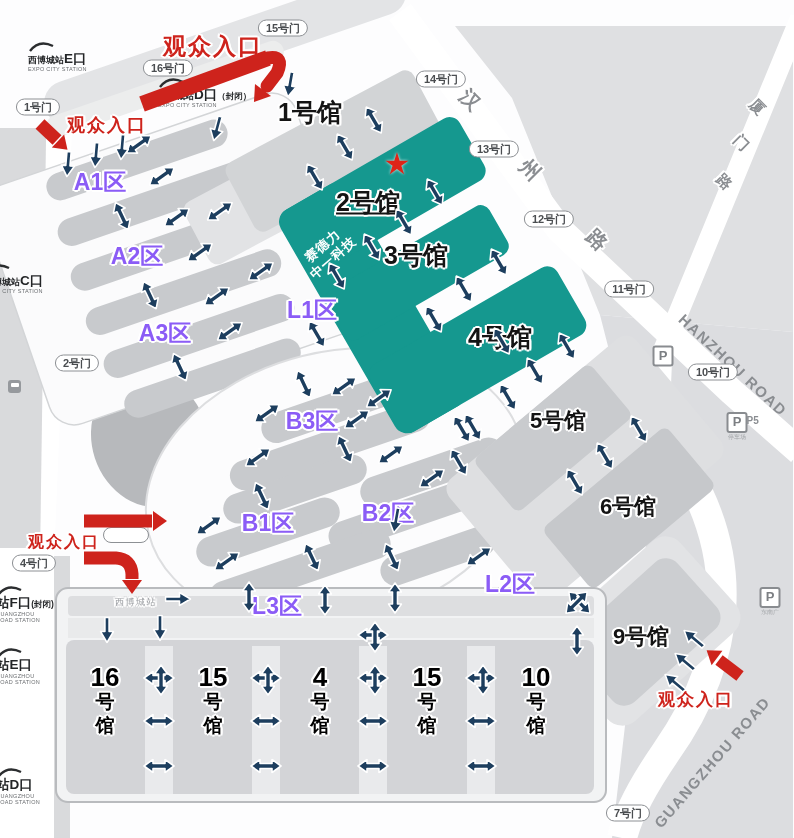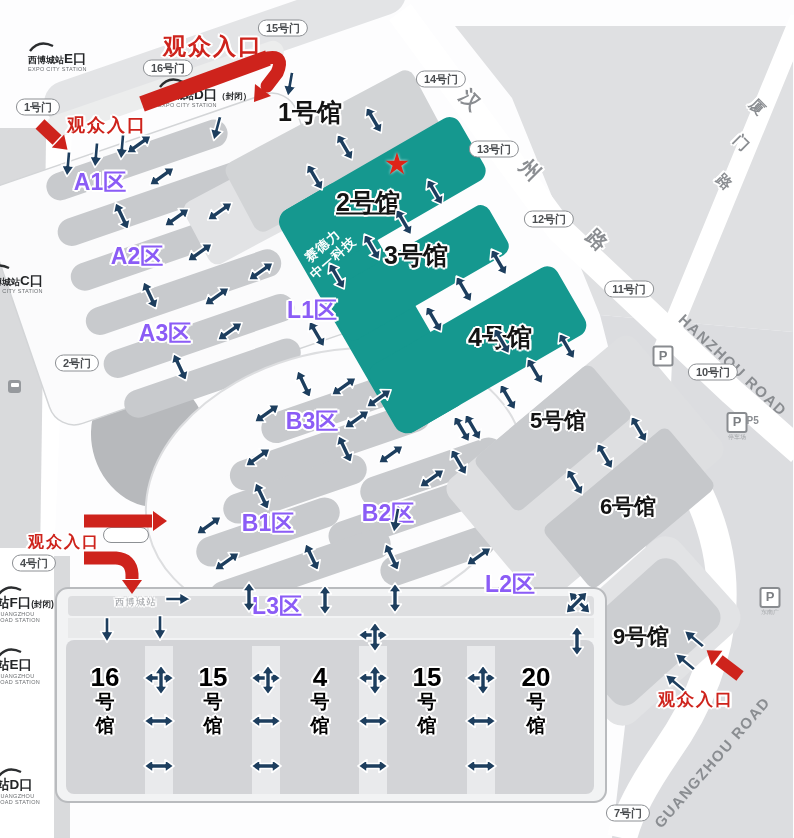--- a/index.html
+++ b/index.html
@@ -179,21 +179,21 @@
         <div class="n">4</div>
         <div class="c">号</div>
         <div class="c">馆</div>
       </div>
       <div class="vhall halo" style="left: 427px; top: 665px;">
         <div class="n">15</div>
         <div class="c">号</div>
         <div class="c">馆</div>
       </div>
       <div class="vhall halo" style="left: 536px; top: 665px;">
-        <div class="n">20</div>
+        <div class="n">10</div>
         <div class="c">号</div>
         <div class="c">馆</div>
       </div>
       <div class="abs star" style="left: 397px; top: 164px;">★</div>
       <div class="abs roadchar halo" style="left: 470px; top: 100px; font-size: 20px; transform: translate(-50%, -50%) rotate(45deg);">汉</div>
       <div class="abs roadchar halo" style="left: 530px; top: 170px; font-size: 20px; transform: translate(-50%, -50%) rotate(45deg);">州</div>
       <div class="abs roadchar halo" style="left: 597px; top: 240px; font-size: 20px; transform: translate(-50%, -50%) rotate(45deg);">路</div>
       <div class="abs roadchar halo" style="left: 757px; top: 107px; font-size: 15px; transform: translate(-50%, -50%) rotate(45deg);">厦</div>
       <div class="abs roadchar halo" style="left: 741px; top: 143px; font-size: 15px; transform: translate(-50%, -50%) rotate(45deg);">门</div>
       <div class="abs roadchar halo" style="left: 724px; top: 182px; font-size: 15px; transform: translate(-50%, -50%) rotate(45deg);">路</div>

